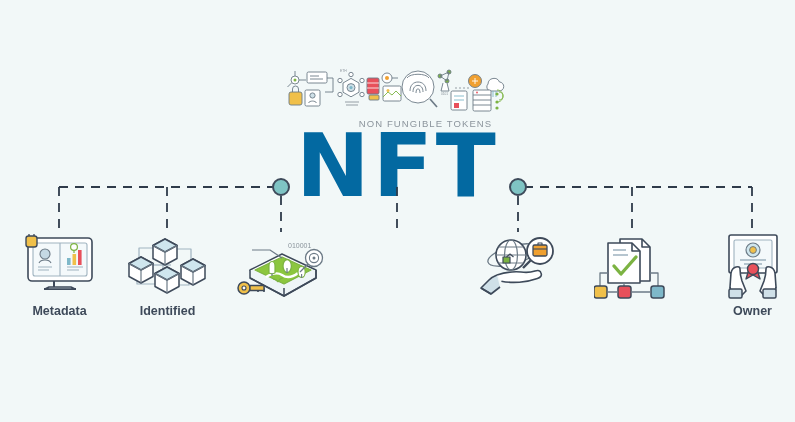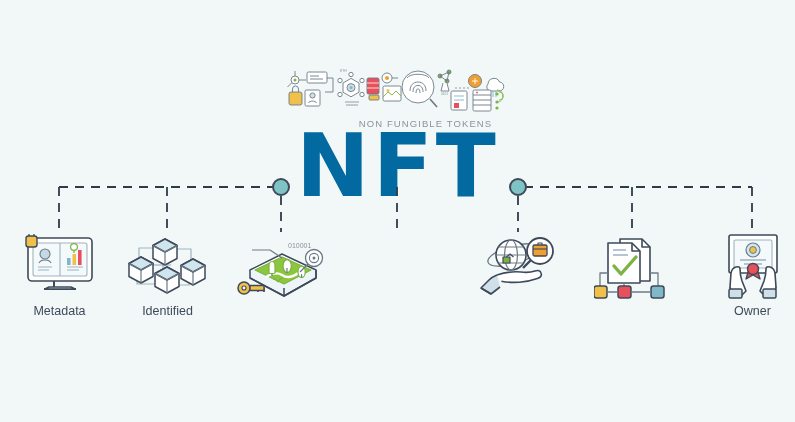--- a/index.html
+++ b/index.html
@@ -91,21 +91,21 @@
   }
   .item-icon {
     height: 68px;
     display: flex;
     align-items: center;
     justify-content: center;
   }
   .item-label {
     margin-top: 4px;
     font-size: 12.5px;
-    font-weight: normal;
+    font-weight: bold;
     color: #3e4a5a;
     font-family: "Liberation Sans", sans-serif;
     white-space: nowrap;
   }
 </style>
 </head>
 <body>
 
 <div id="infographic">
 

